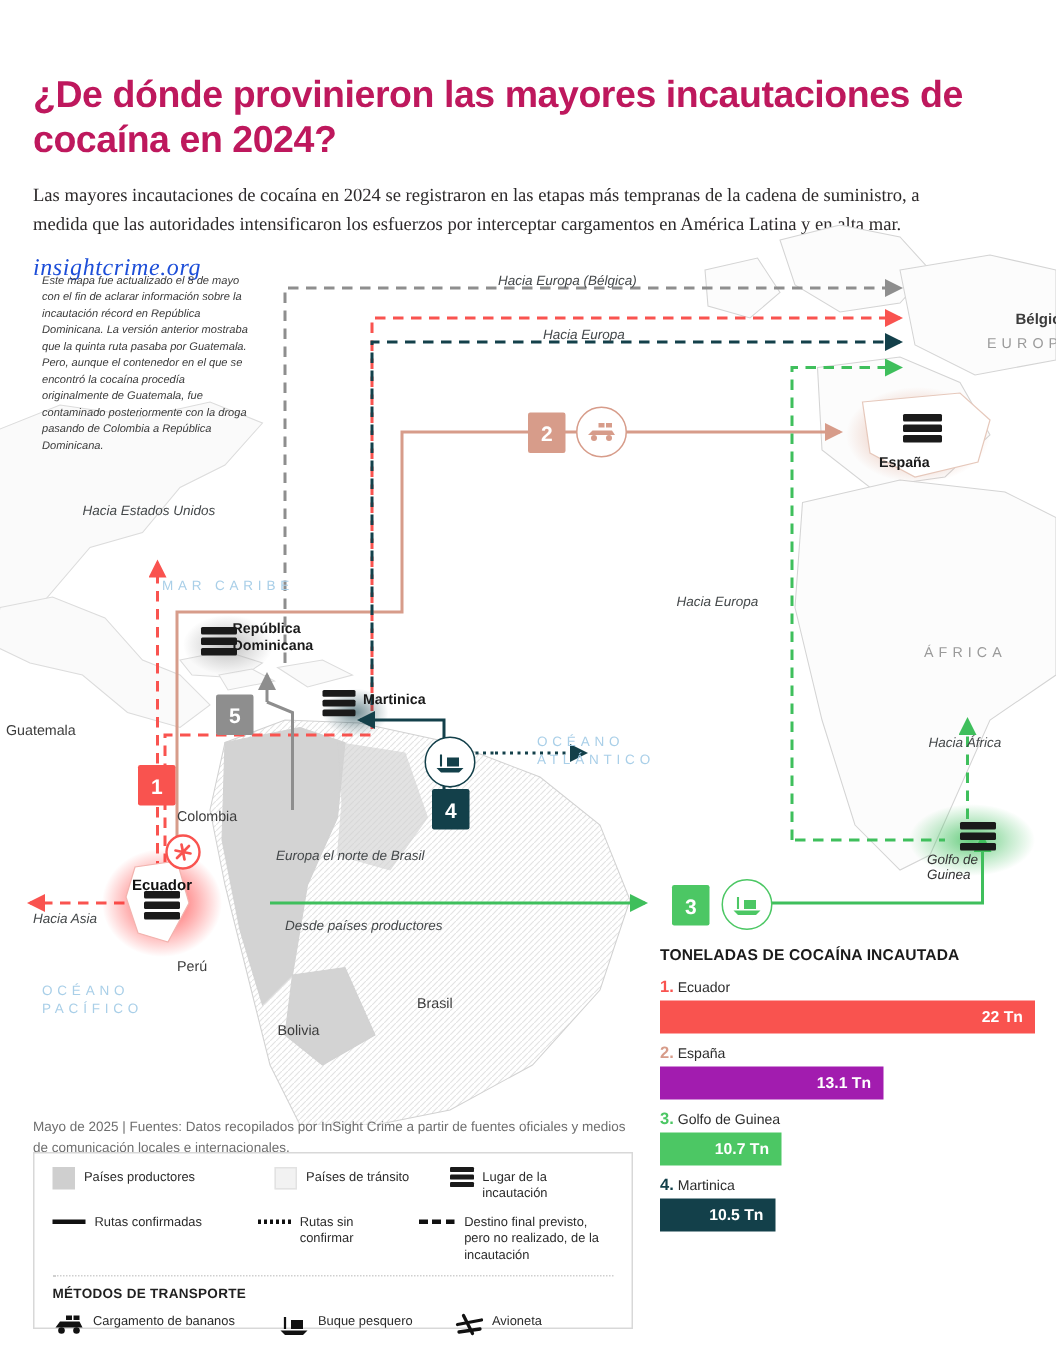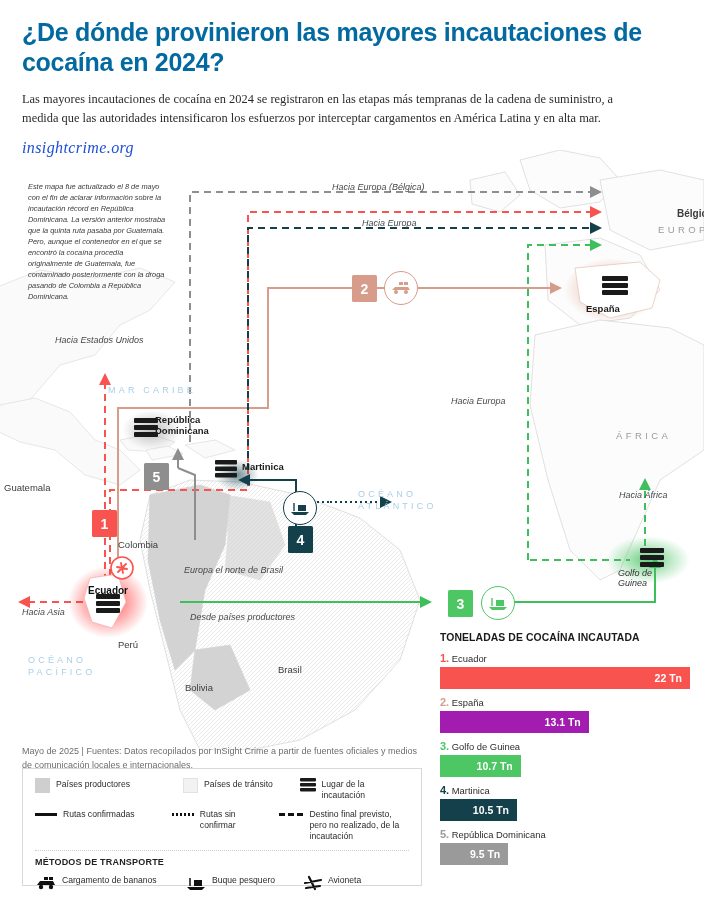--- a/index.html
+++ b/index.html
@@ -10,21 +10,21 @@
     position: relative;
     overflow: hidden;
     color: #231f20;
   }
   .page { position: relative; width: 704px; height: 906px; }
 
   
   .header { position: absolute; left: 22px; top: 18px; width: 660px; }
   .title {
     font-size: 25px; font-weight: bold; line-height: 1.18;
-    letter-spacing: -0.3px; color: #0369a1;
+    letter-spacing: -0.3px; color: #be185d; margin-top: 31px;
   }
   .subtitle {
     margin-top: 13px; font-size: 12.4px; line-height: 1.52;
     font-family: "Liberation Serif", serif; color: #2d2a2b; max-width: 626px;
   }
   .brand {
     margin-top: 11px; font-size: 16px; font-style: italic;
     font-family: "Liberation Serif", serif; color: #1d4ed8; letter-spacing: 0.4px;
   }
 
@@ -436,24 +436,15 @@
     <div class="bar-group">
       <div class="bar-label">
         <span class="bar-rank" style="color:#13404a;">4.</span>
         <span>Martinica</span>
       </div>
       <div class="bar" style="width:30.8%; background:#13404a;">
         <span>10.5 Tn</span>
       </div>
     </div>
 
-    <div class="bar-group">
-      <div class="bar-label">
-        <span class="bar-rank" style="color:#9a9a9a;">5.</span>
-        <span>República Dominicana</span>
-      </div>
-      <div class="bar" style="width:27.3%; background:#9a9a9a;">
-        <span>9.5 Tn</span>
-      </div>
-    </div>
   </div>
 
 </div>
 
 </body></html>

